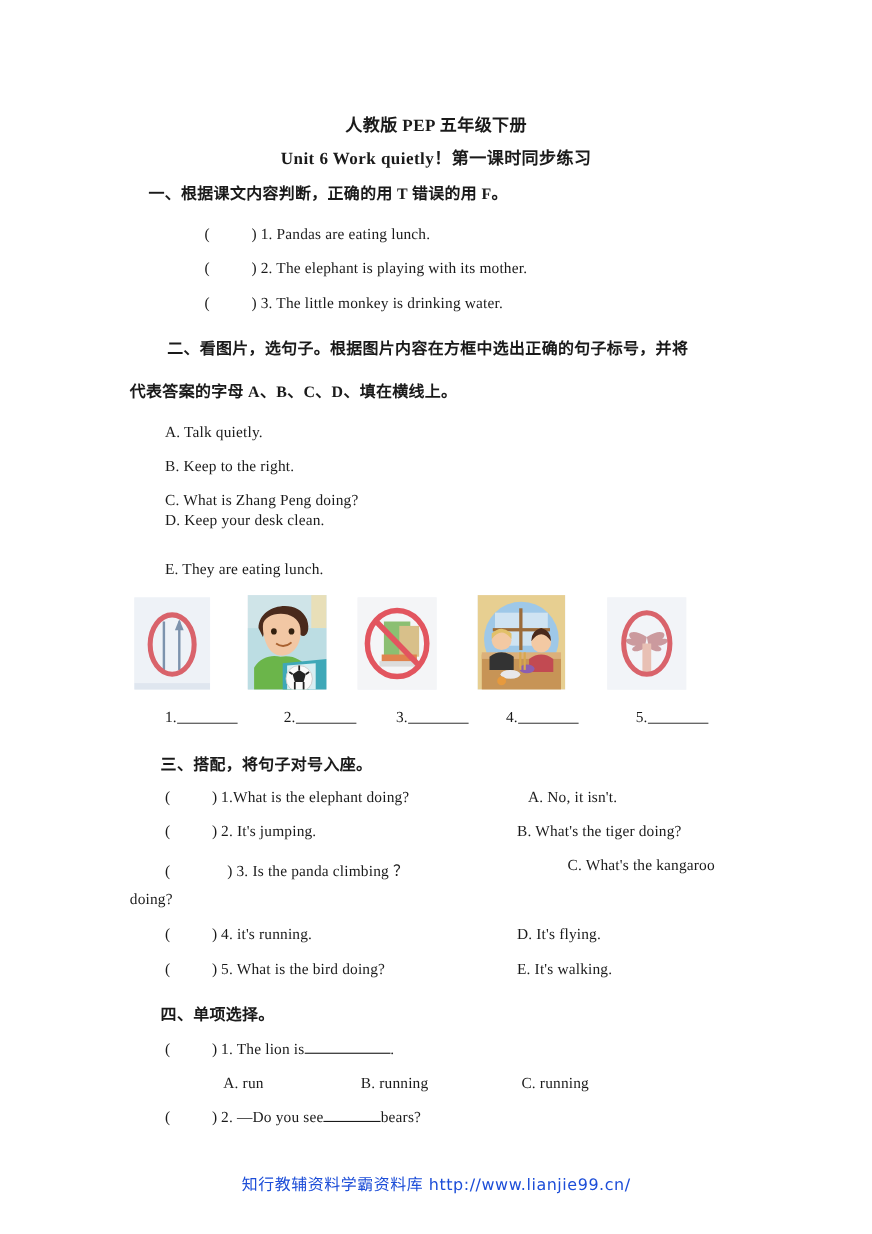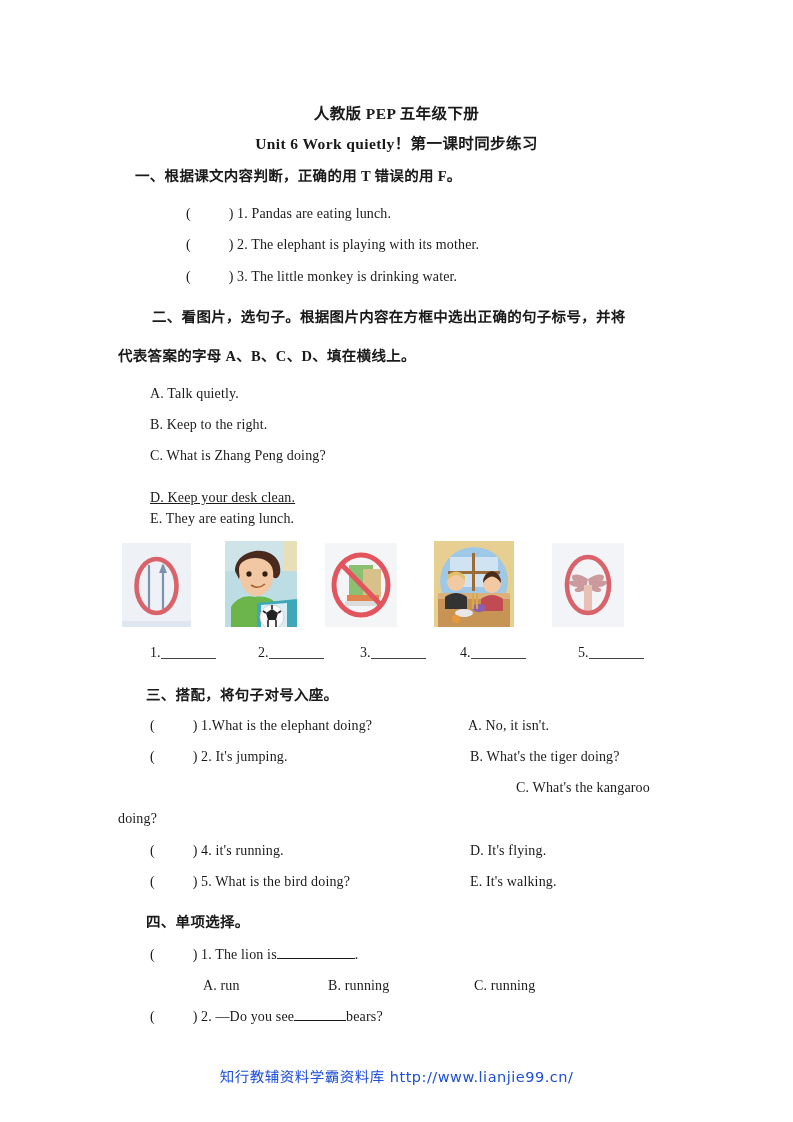--- a/index.html
+++ b/index.html
@@ -135,21 +135,21 @@
     <span>3.</span>
     <span>The little monkey is drinking water.</span>
   </div>
 
   <div class="para" style="left:152px; top:305px;">二、看图片，选句子。根据图片内容在方框中选出正确的句子标号，并将</div>
   <div class="para" style="left:118px; top:344px;">代表答案的字母 A、B、C、D、填在横线上。</div>
 
   <div class="line" style="left:150px; top:386px;">A. Talk quietly.</div>
   <div class="line" style="left:150px; top:417px;">B. Keep to the right.</div>
   <div class="line" style="left:150px; top:448px;">C. What is Zhang Peng doing?</div>
-  <div class="line" style="left:150px; top:490px;text-decoration:underline;">D. Keep your desk clean.</div>
+  <div class="line" style="left:150px; top:466px;">D. Keep your desk clean.</div>
   <div class="line" style="left:150px; top:511px;">E. They are eating lunch.</div>
 
   <div class="pic-row">
 
     <div class="pic" style="left:122px; top:543px; width:69px; height:84px;">
       <svg viewBox="0 0 69 84" preserveAspectRatio="none">
         <rect x="0" y="0" width="69" height="84" fill="#eef2f7"></rect>
         <rect x="0" y="78" width="69" height="6" fill="#dfe6ef"></rect>
         <g stroke="#7d93ad" stroke-width="2.2" fill="none">
           <line x1="27" y1="22" x2="27" y2="66"></line>
@@ -249,29 +249,34 @@
   <div class="numline" style="left:578px; top:645px;">
     <span>5.</span><u></u>
   </div>
 
   <div class="sec-heading" style="left:146px; top:683px;">三、搭配，将句子对号入座。</div>
 
   <div class="line" style="left:150px; top:718px;">
     <span class="paren">(<span class="gap"></span>)</span>
     <span>1.</span><span>What is the elephant  doing?</span>
   </div>
-  <div class="line" style="left:468px; top:718px;">A. No, it isn't.</div>
+  <div class="line" style="left:480px; top:718px;">A. No, it isn't.</div>
 
   <div class="line" style="left:150px; top:749px;">
     <span class="paren">(<span class="gap"></span>)</span>
     <span>2.</span>
     <span>It's jumping.</span>
   </div>
   <div class="line" style="left:470px; top:749px;">B.  What's the tiger doing?</div>
 
+  <div class="line" style="left:150px; top:780px;">
+    <span class="paren">(<span class="gap" style="width:52px"></span>)</span>
+    <span>3.</span>
+    <span>Is  the  panda  climbing ？</span>
+  </div>
   <div class="line" style="left:516px; top:780px;">C.  What's  the  kangaroo</div>
   <div class="line" style="left:118px; top:811px;">doing?</div>
 
   <div class="line" style="left:150px; top:843px;">
     <span class="paren">(<span class="gap"></span>)</span>
     <span>4.</span>
     <span>it's running.</span>
   </div>
   <div class="line" style="left:470px; top:843px;">D. It's flying.</div>
 

